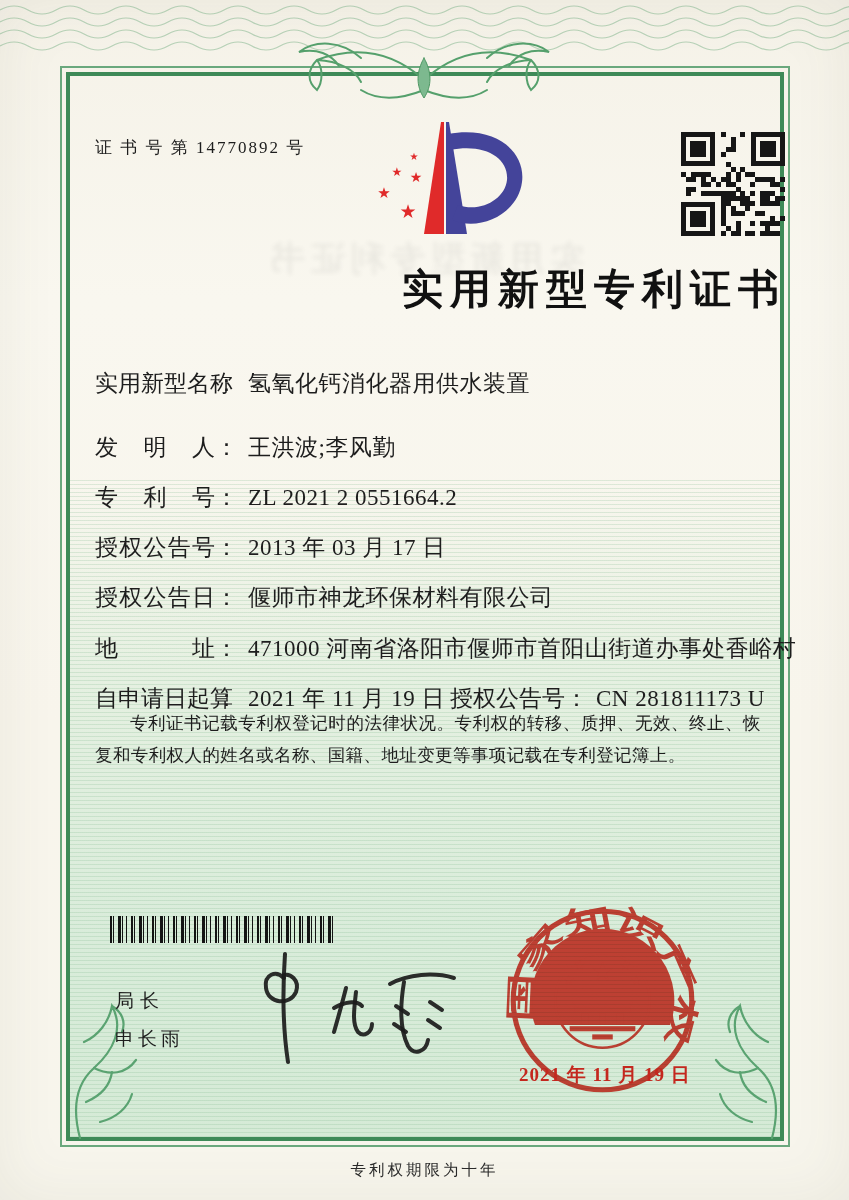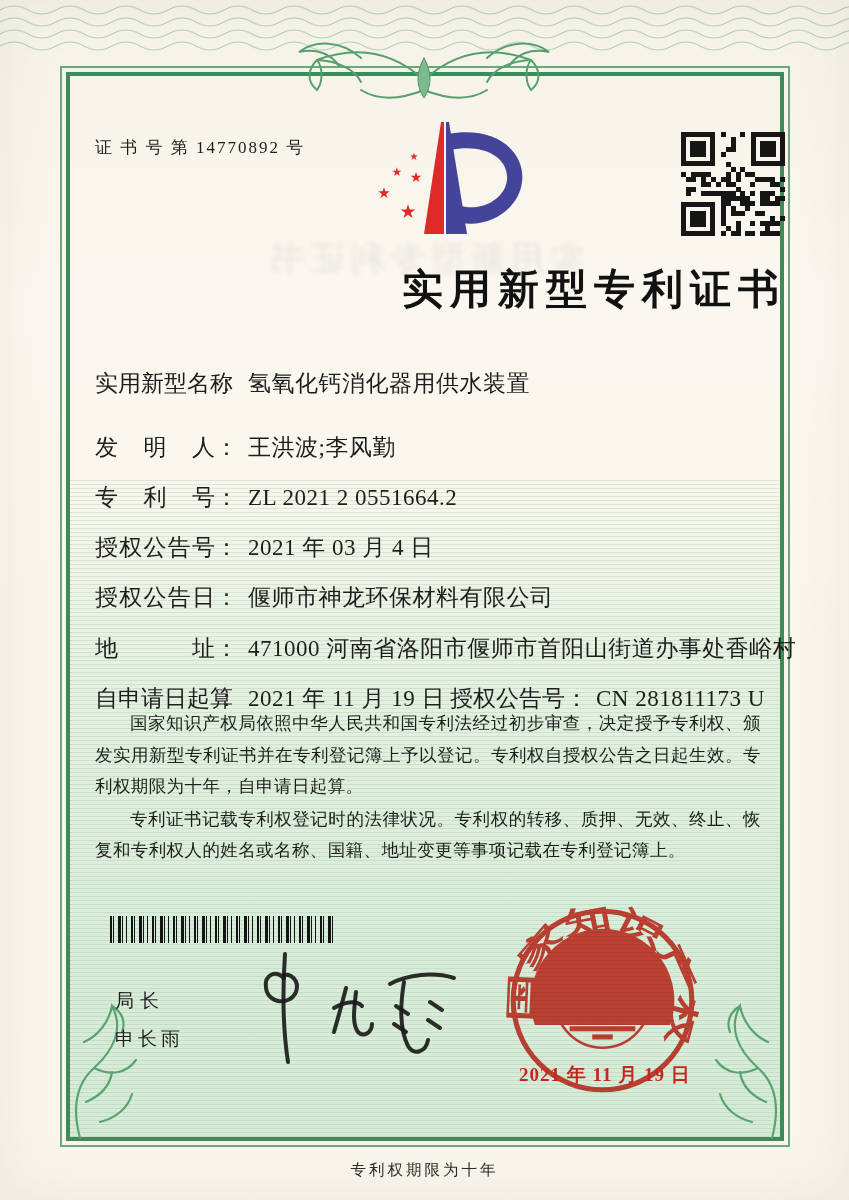--- a/index.html
+++ b/index.html
@@ -261,37 +261,36 @@
   <div class="row r1">
     <span class="f-label">实用新型名称</span><span class="f-colon">：</span><span class="f-value">氢氧化钙消化器用供水装置</span>
   </div>
   <div class="row r2">
     <span class="f-label">发明人</span><span class="f-colon">：</span><span class="f-value">王洪波;李风勤</span>
   </div>
   <div class="row r3">
     <span class="f-label">专利号</span><span class="f-colon">：</span><span class="f-value">ZL 2021 2 0551664.2</span>
   </div>
   <div class="row r4">
-    <span class="f-label">授权公告号</span><span class="f-colon">：</span><span class="f-value">2021 年 03 月 4 日</span>
+    <span class="f-label">授权公告号</span><span class="f-colon">：</span><span class="f-value">2013 年 03 月 17 日</span>
   </div>
   <div class="row r5">
     <span class="f-label">授权公告日</span><span class="f-colon">：</span><span class="f-value">偃师市神龙环保材料有限公司</span>
   </div>
   <div class="row r6">
     <span class="f-label">地址</span><span class="f-colon">：</span><span class="f-value">471000 河南省洛阳市偃师市首阳山街道办事处香峪村</span>
   </div>
   <div class="row r7">
     <span class="f-label">自申请日起算</span><span class="f-colon">：</span><span class="f-value">2021 年 11 月 19 日</span>
     <span class="grant-no">
       <span>授权公告号</span><span>：</span><span class="f-value">CN 281811173 U</span>
     </span>
   </div>
 
   <div class="body-text">
-    <p>国家知识产权局依照中华人民共和国专利法经过初步审查，决定授予专利权、颁发实用新型专利证书并在专利登记簿上予以登记。专利权自授权公告之日起生效。专利权期限为十年，自申请日起算。</p>
     <p>专利证书记载专利权登记时的法律状况。专利权的转移、质押、无效、终止、恢复和专利权人的姓名或名称、国籍、地址变更等事项记载在专利登记簿上。</p>
   </div>
 
   <div class="barcode"></div>
 
   <div class="director-title">局长</div>
   <div class="director-name">申长雨</div>
 
   <svg class="signature" width="230" height="122" viewBox="0 0 230 122">
     <path d="M46,30 C38,22 26,26 28,40 C30,56 52,58 58,44 C62,32 52,24 44,28"></path>

